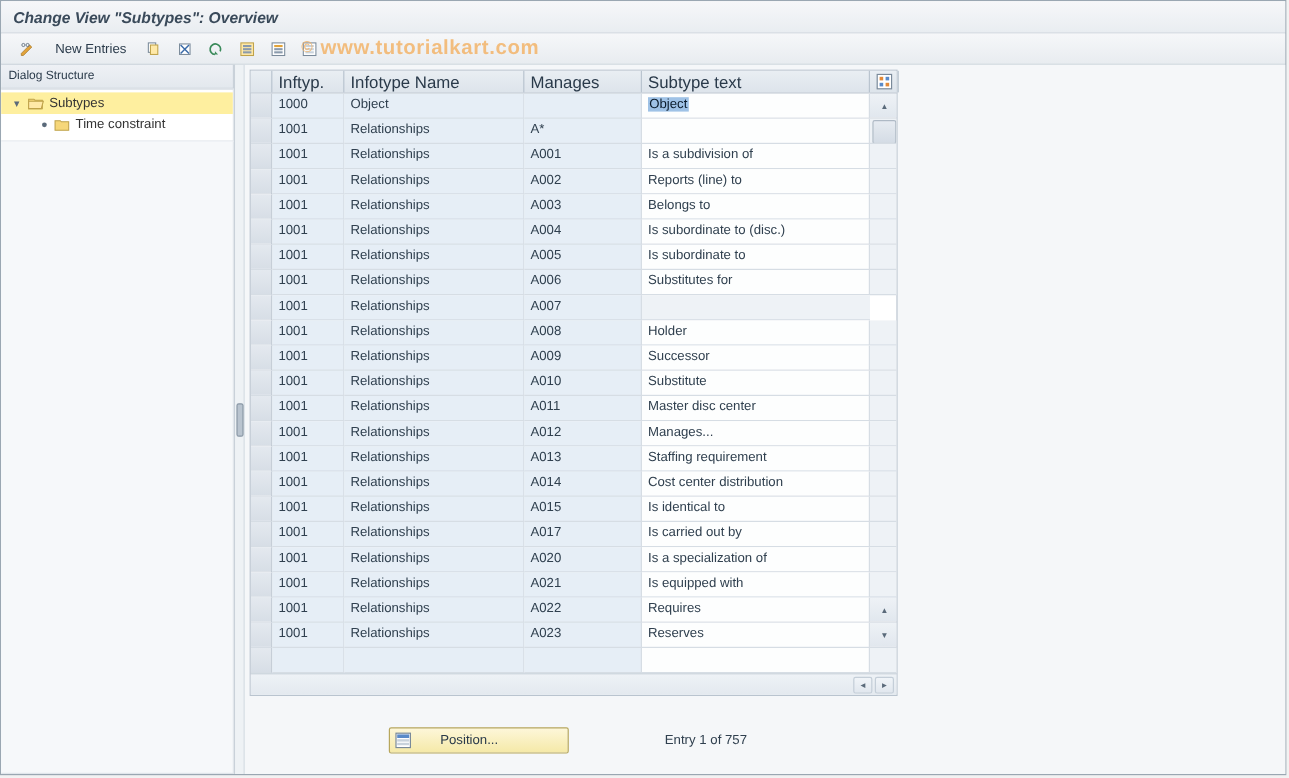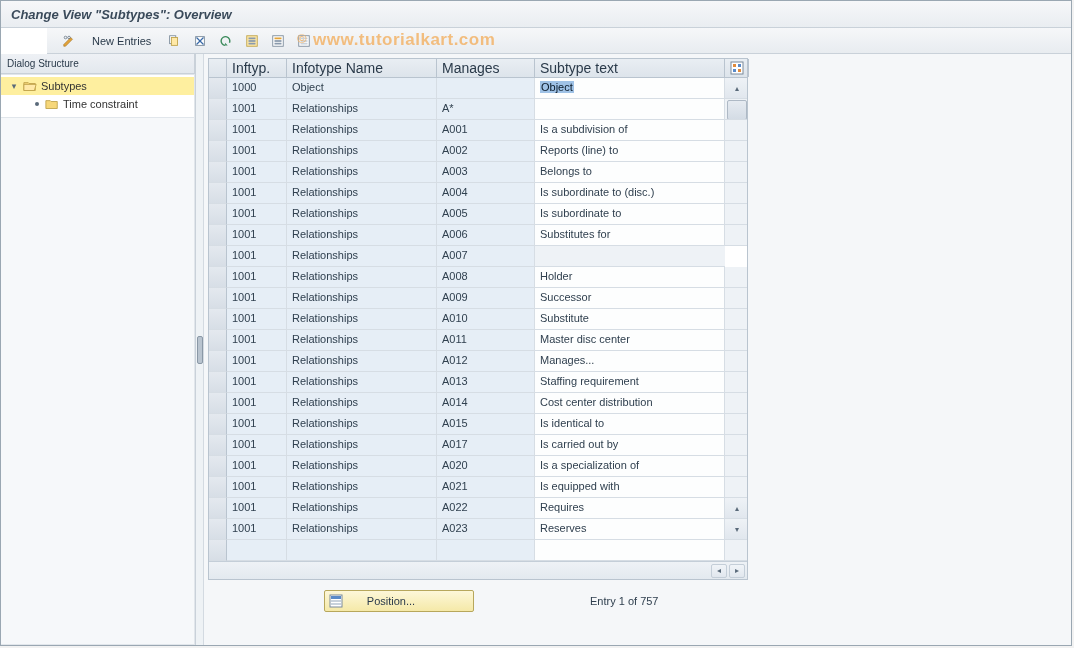--- a/index.html
+++ b/index.html
@@ -34,21 +34,20 @@
   
   .toolbar {
     background: linear-gradient(#f6f7f9, #e8ecf0);
     border-bottom: 1px solid #c9d1d9;
     padding: 3px 10px;
     display: flex;
     align-items: center;
     gap: 2px;
     height: 26px;
     position: relative;
-    margin-left: 46px;
   }
   .toolbar .tbbtn {
     display: inline-flex;
     align-items: center;
     justify-content: center;
     min-width: 22px;
     height: 20px;
     padding: 0 4px;
     border: 1px solid transparent;
     border-radius: 2px;
@@ -256,24 +255,24 @@
   .hsb-arrow {
     width: 16px; height: 14px;
     background: linear-gradient(#f0f4f8, #e1e7ee);
     border: 1px solid #c4ced8;
     border-radius: 2px;
     display: flex; align-items: center; justify-content: center;
     font-size: 8px; color: #5a6a7a;
   }
   
   .bottom-bar {
-    margin-top: 10px;
+    margin-top: 26px;
     display: flex;
     align-items: center;
-    gap: 116px;
+    gap: 80px;
     padding-left: 116px;
   }
   .position-btn {
     display: inline-flex;
     align-items: center;
     gap: 8px;
     background: linear-gradient(#fdf7d9, #f5e9a8);
     border: 1px solid #b7a75c;
     border-radius: 2px;
     height: 22px;

